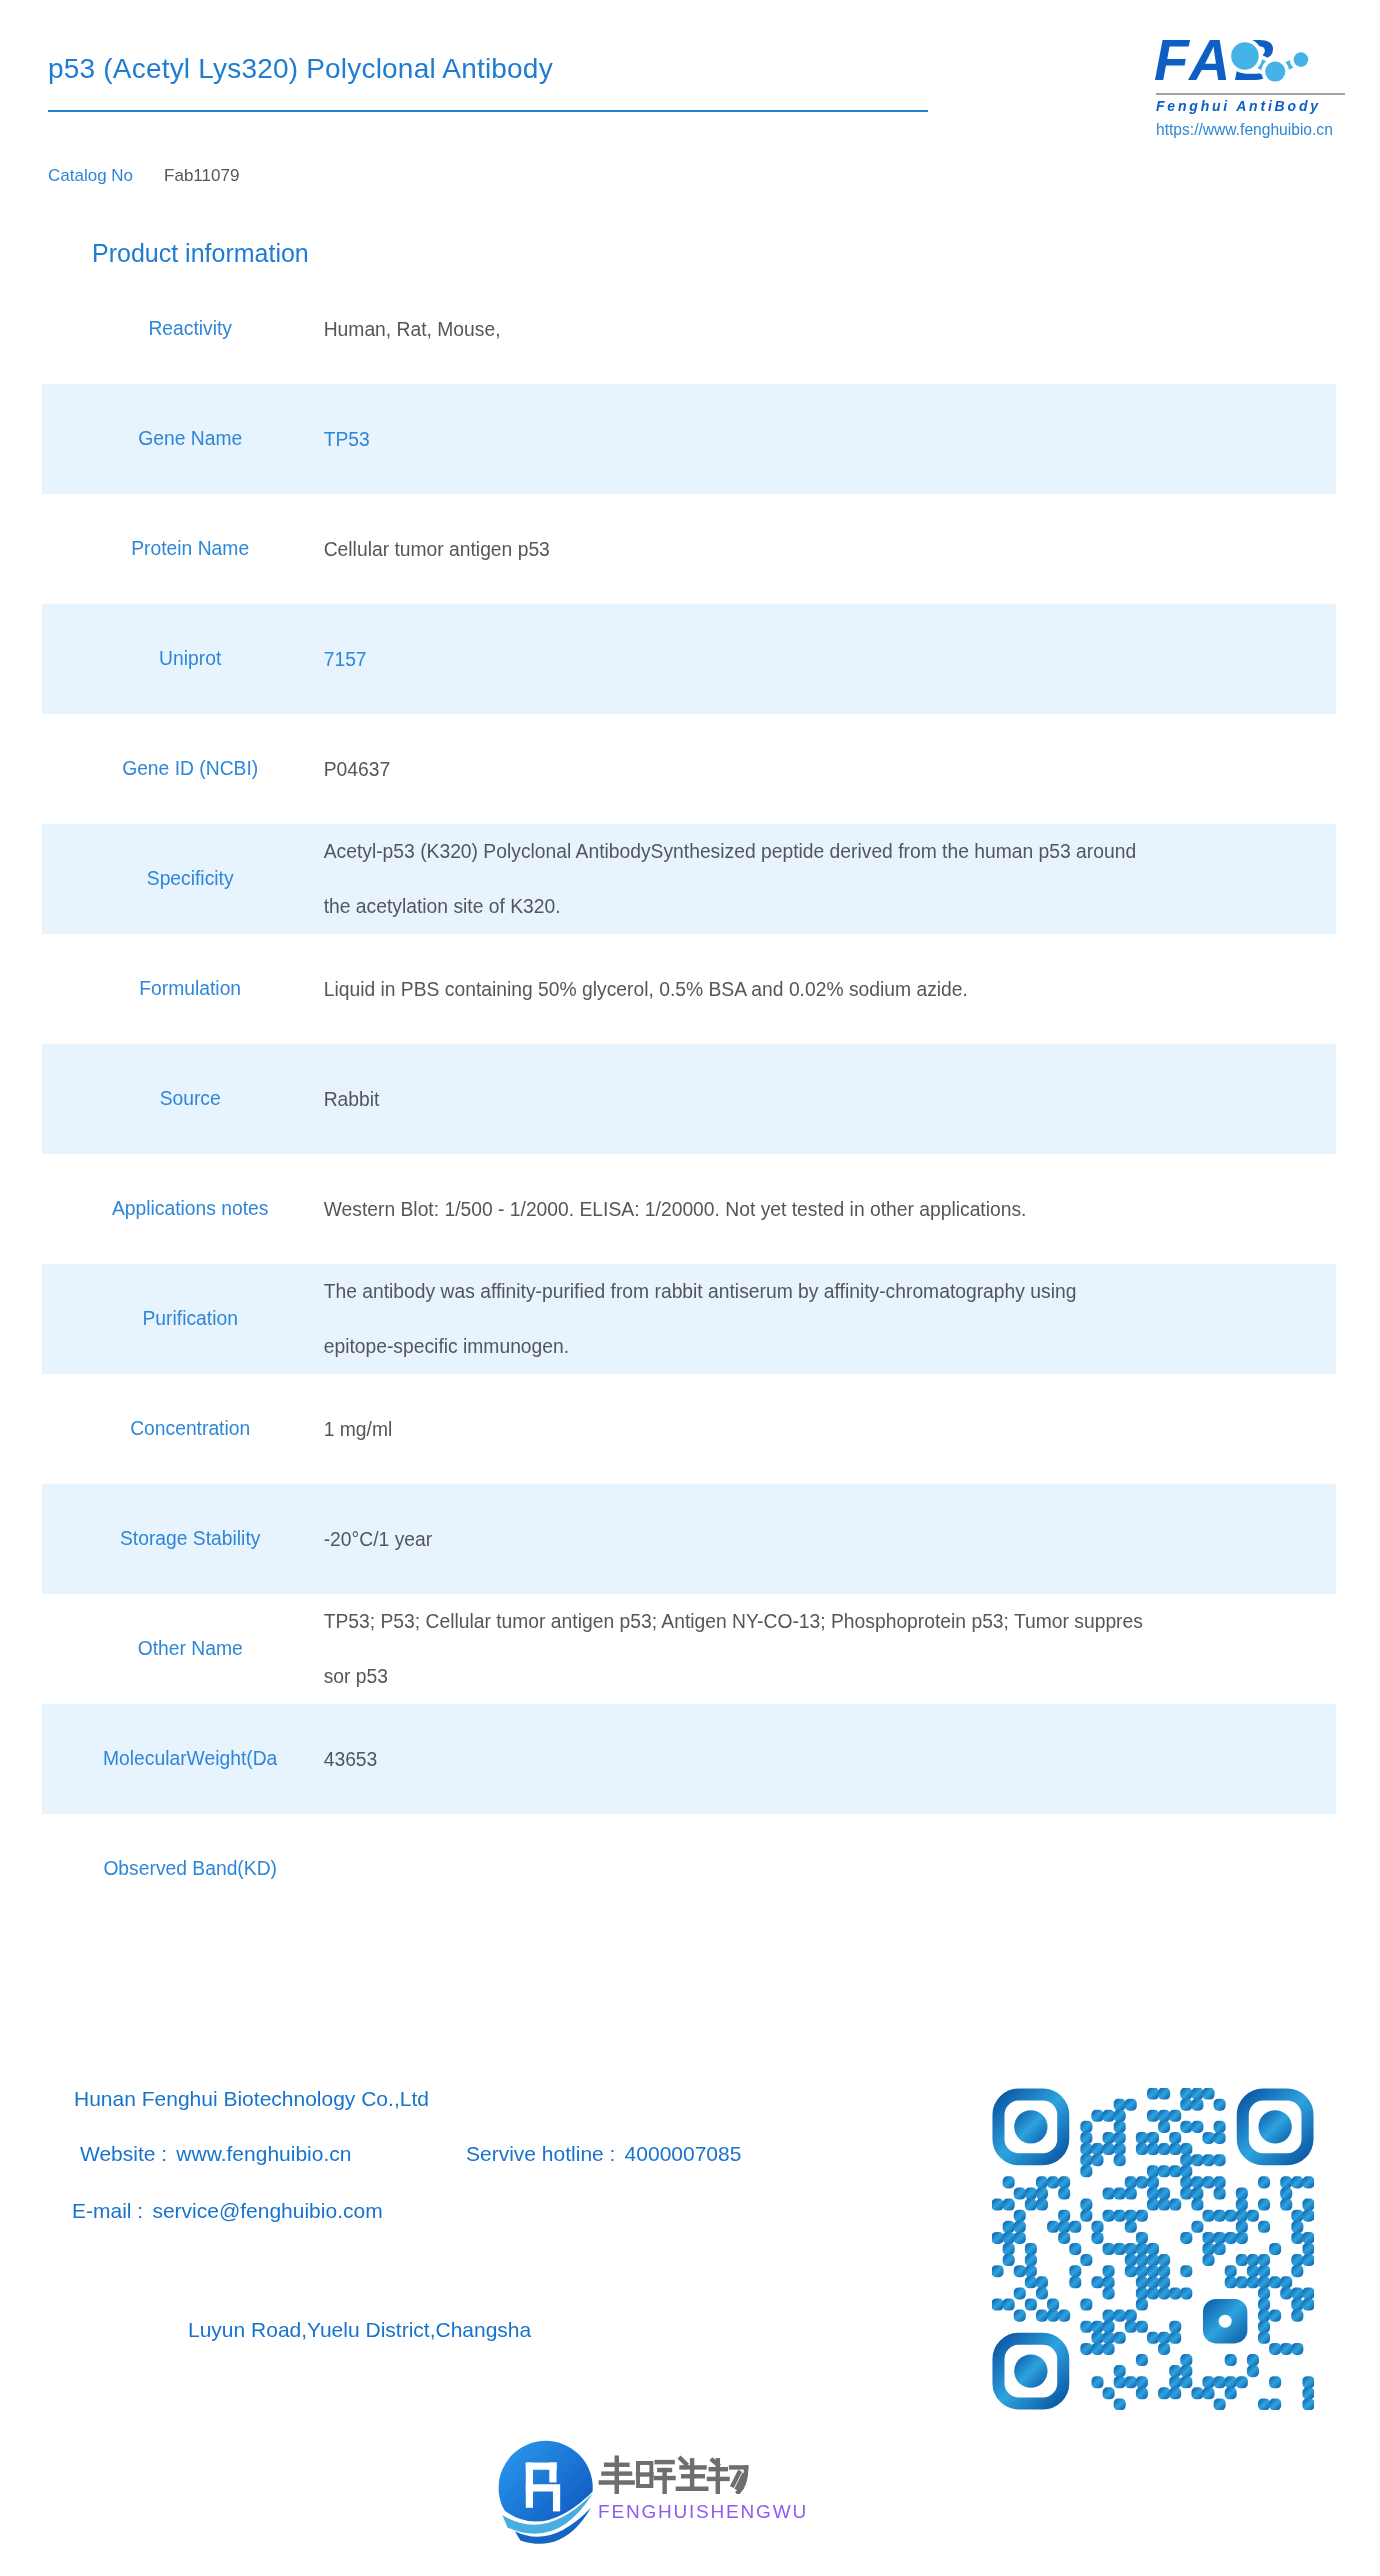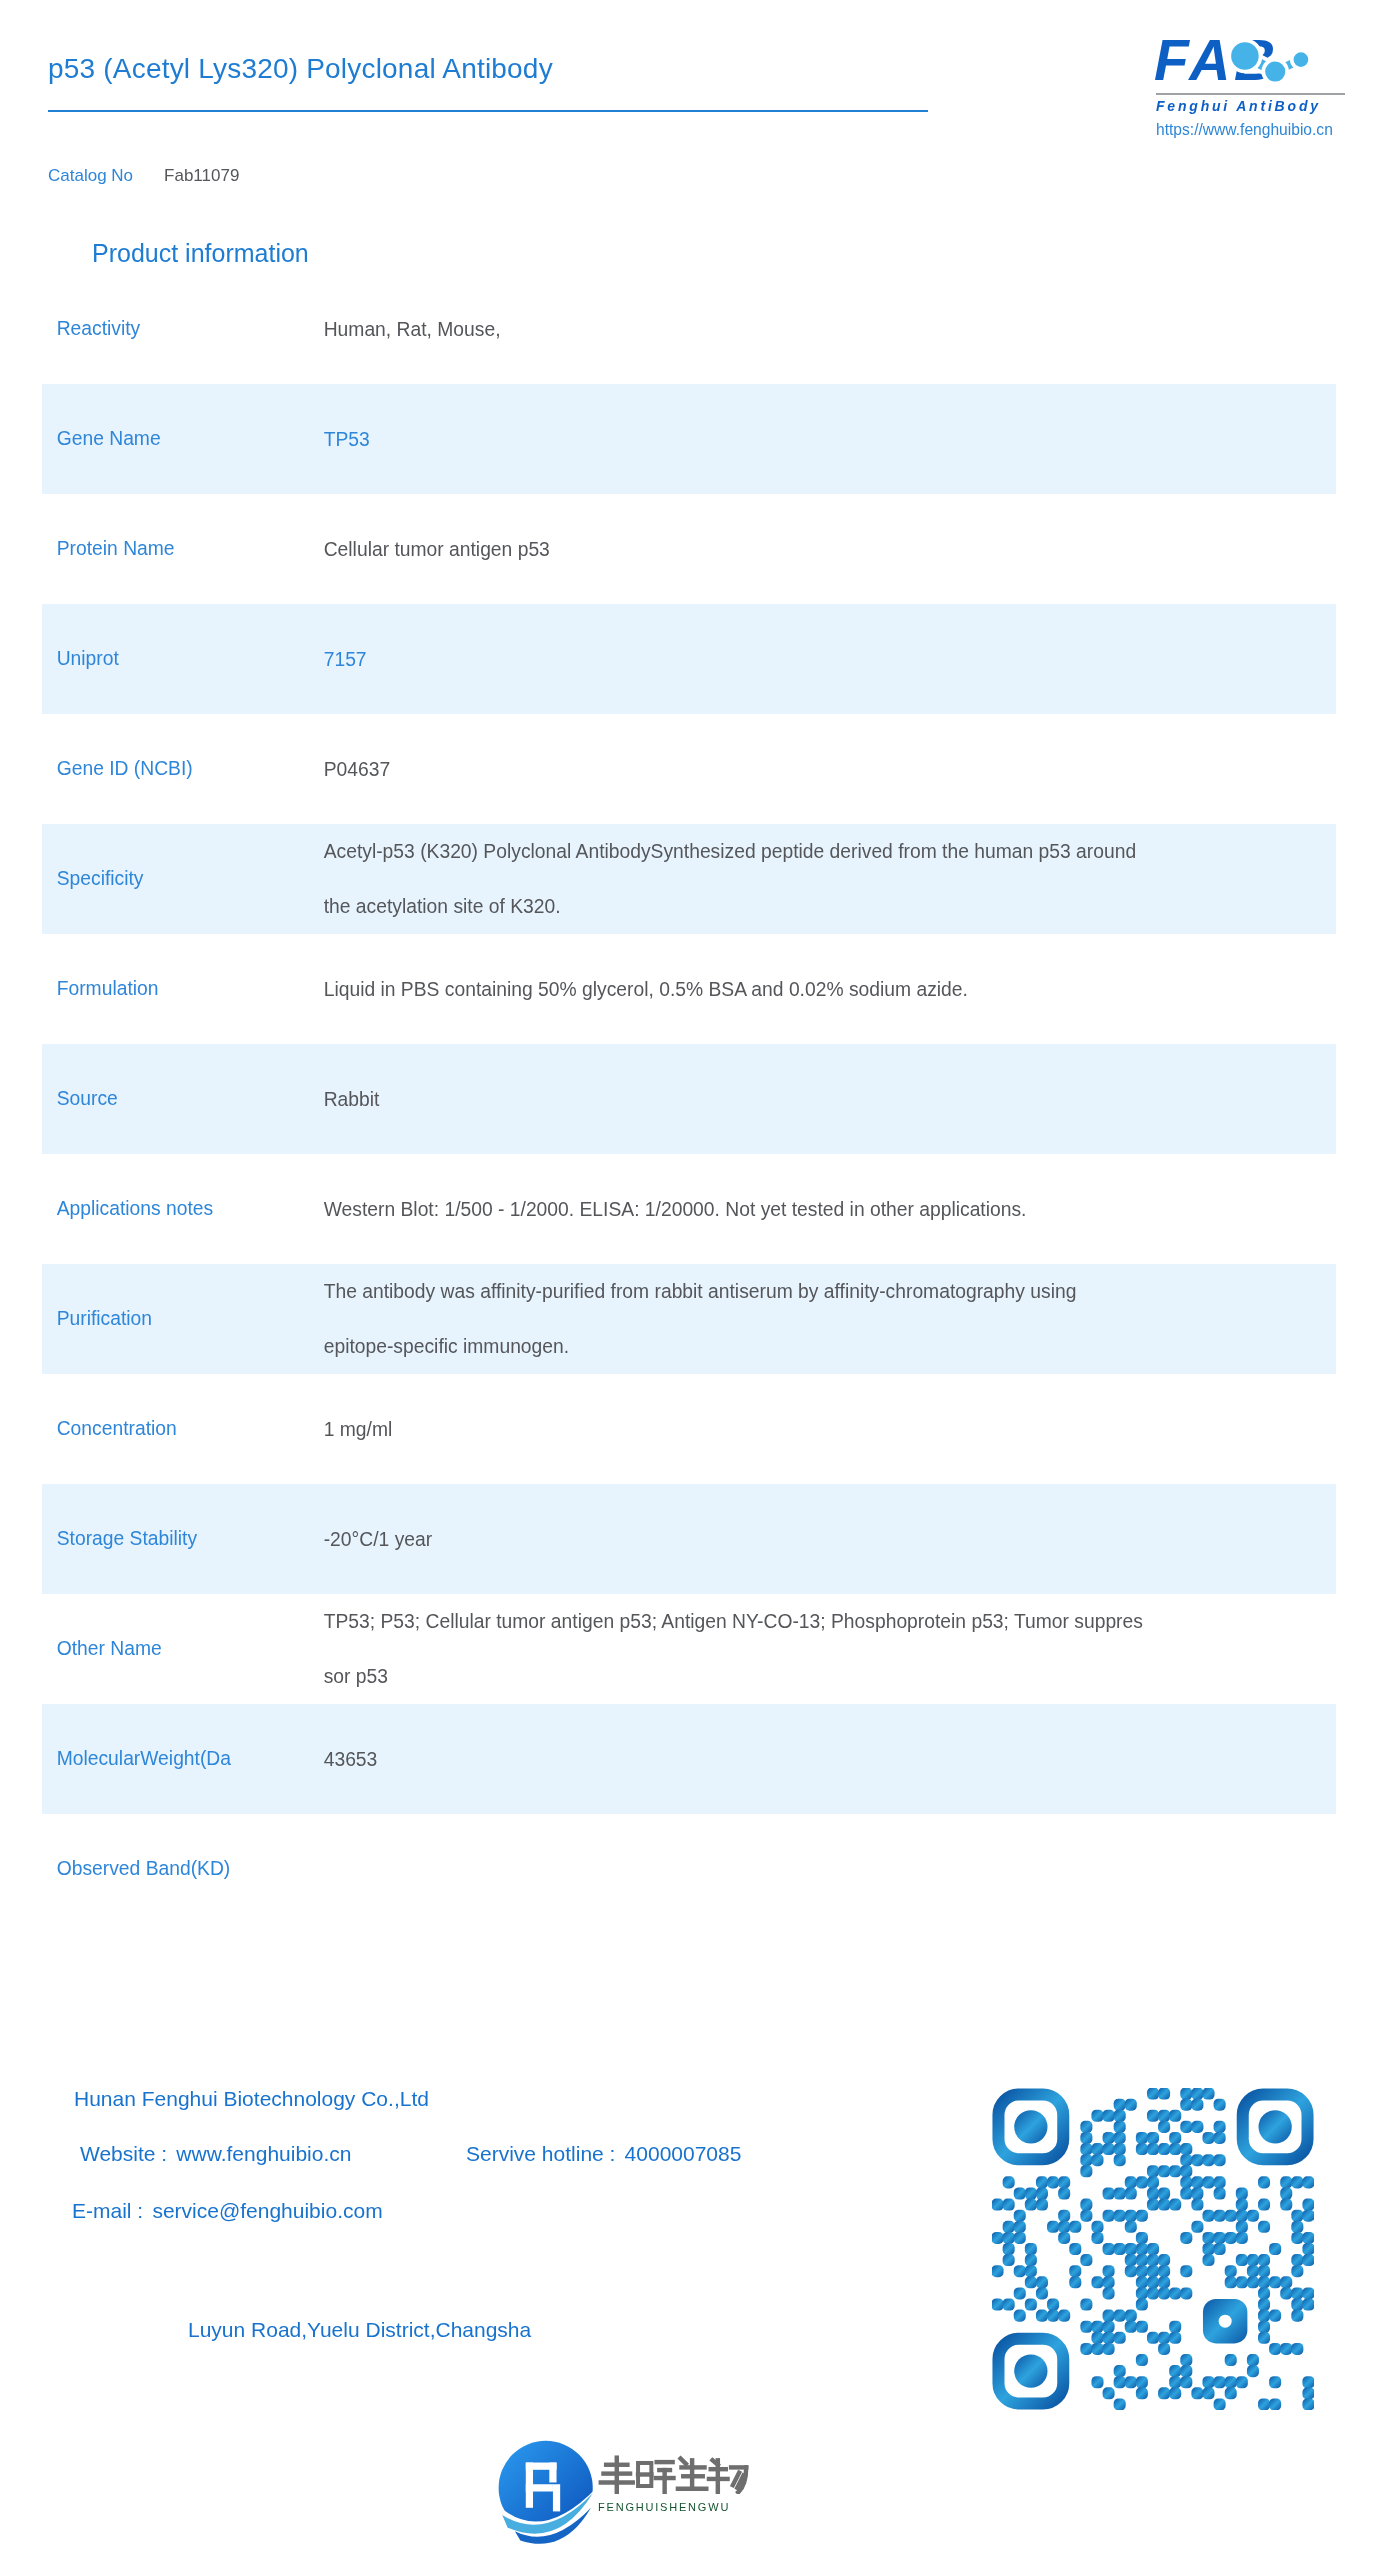--- a/index.html
+++ b/index.html
@@ -23,41 +23,41 @@
   .catalog .v { color:#55565A; margin-left:31px; }
 
   
   .sec-head { left:48px; top:239px; font-size:25px; color:#1E7CD2;margin-left:44px; }
   .sec-rule { left:48px; top:276px; width:282px; height:2.8px; background:#2080D4; }
 
   
   .table { left:42px; top:274px; width:1294px; }
   .t-row { display:flex; align-items:center; height:110px; padding-left:14.7px; background:#fff; }
   .t-row:nth-child(2n) { background:#E7F4FD; }
-  .t-label { width:267px; flex:none; font-size:19.3px; color:#2E86D9; }
+  .t-label { width:267px; flex:none; font-size:19.3px; color:#2E86D9;text-align:center; }
   .t-val { flex:1; font-size:19.3px; line-height:55px; color:#55565A;
            white-space:pre-line; padding-right:46px; }
   .t-val.accent { color:#2E86D9; }
 
   
   .footer-line { font-size:21px; color:#1873CE; }
   .footer-line .sep { margin-left:9.2px; }
   .f1 { left:74px;  top:2087px; }
   .f2 { left:80px;  top:2142px; }
   .f3 { left:466px; top:2142px; }
   .f4 { left:72px;  top:2199px; }
   .f5 { left:72px;  top:2254px; }
   .f6 { left:188px; top:2318px; }
   .linklike { color:#1873CE; text-decoration:none; }
 
   
   .qr { left:992px; top:2088px; width:322px; height:322px; }
   .clogo { left:495px; top:2438px; width:105px; height:107px; }
   .cn-logo { left:598px; top:2455px; width:151px; height:39px; }
-  .en-logo { left:598px; top:2501px; font-size:11px; letter-spacing:1.8px; color:#14532d; }
+  .en-logo { left:598px; top:2501px; font-size:19px; letter-spacing:1.8px; color:#8b5cf6; }
 </style>
 </head>
 <body>
 
 <div class="page">
 
   <div class="abs title">p53 (Acetyl Lys320) Polyclonal Antibody</div>
   <div class="abs title-rule"></div>
 
   <svg class="abs fab-svg" viewBox="0 0 208 64" aria-hidden="false">

